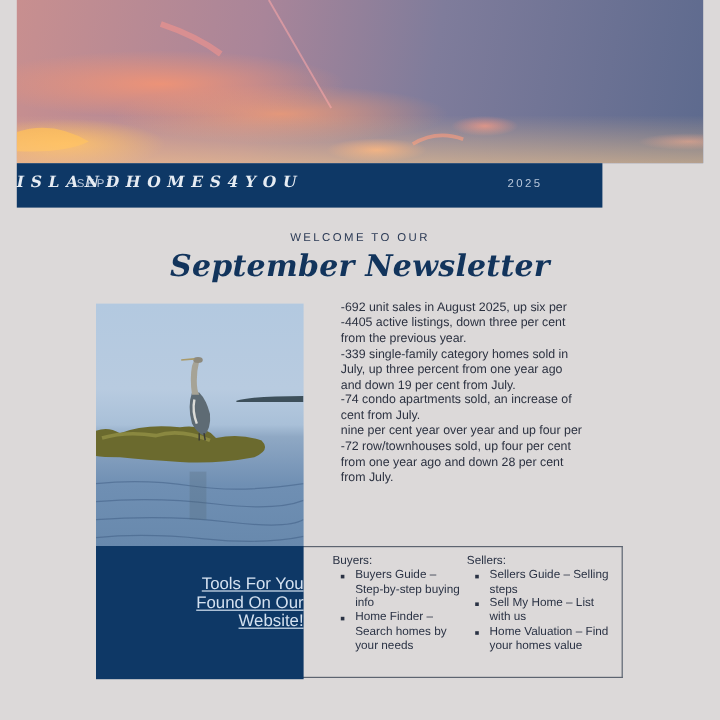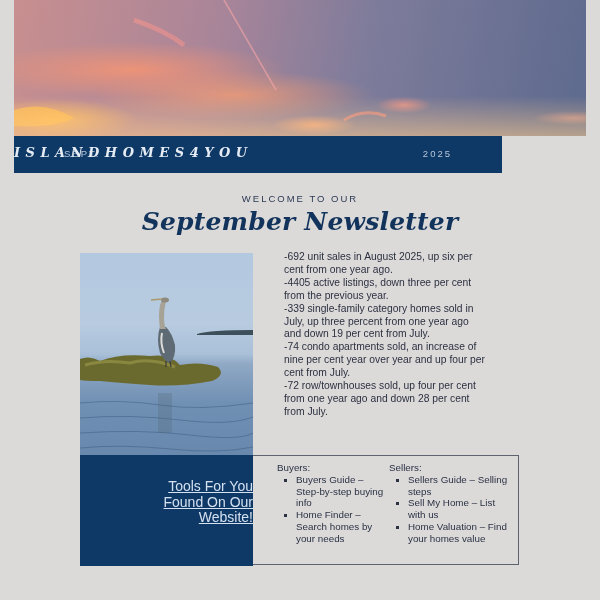--- a/index.html
+++ b/index.html
@@ -145,29 +145,28 @@
     <ellipse cx="85" cy="47" rx="4" ry="2.5" fill="#8e8a7d"></ellipse>
     <line x1="82" y1="46" x2="71" y2="47" stroke="#a99a6a" stroke-width="1.4"></line>
 
     <line x1="86" y1="108" x2="86" y2="114" stroke="#3a3a35" stroke-width="1.2"></line>
     <line x1="90" y1="108" x2="91" y2="114" stroke="#3a3a35" stroke-width="1.2"></line>
   </svg>
 </div>
 
 <div class="market">
   <div class="market-line">-692 unit sales in August 2025, up six per</div>
-  <div class="market-line">cent from one year ago.</div>
   <div class="market-line">-4405 active listings, down three per cent</div>
   <div class="market-line">from the previous year.</div>
   <div class="market-line">-339 single-family category homes sold in</div>
   <div class="market-line">July, up three percent from one year ago</div>
   <div class="market-line">and down 19 per cent from July.</div>
   <div class="market-line">-74 condo apartments sold, an increase of</div>
+  <div class="market-line">cent from July.</div>
   <div class="market-line">nine per cent year over year and up four per</div>
-  <div class="market-line">cent from July.</div>
   <div class="market-line">-72 row/townhouses sold, up four per cent</div>
   <div class="market-line">from one year ago and down 28 per cent</div>
   <div class="market-line">from July.</div>
 </div>
 
 <div class="tools-box"></div>
 <div class="tools-panel">
   <div class="tools-link">
     <div>Tools For You</div>
     <div>Found On Our</div>

